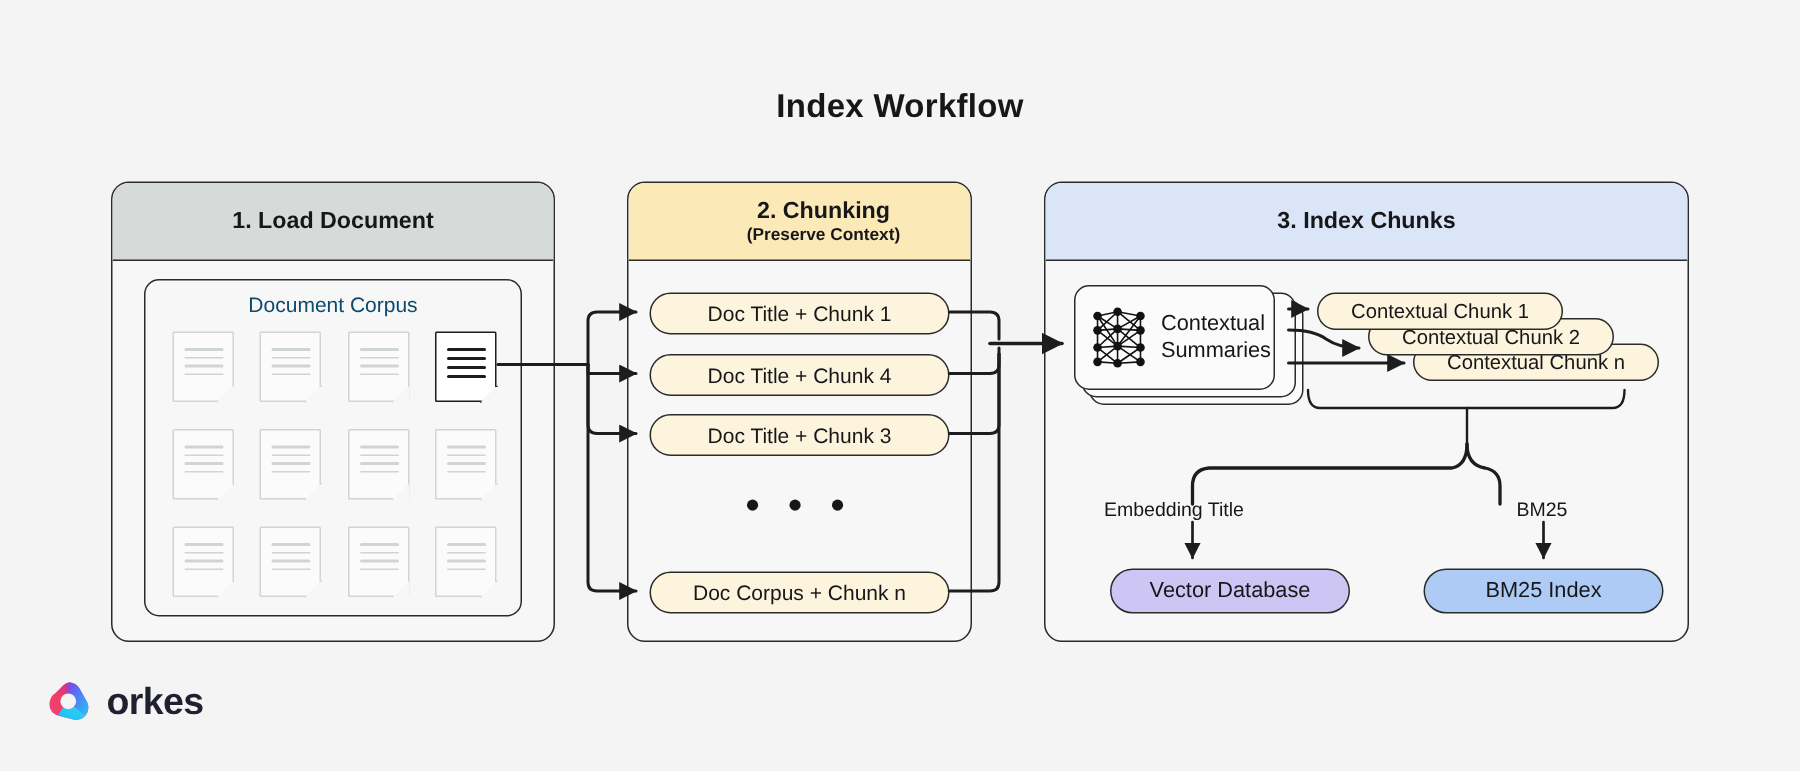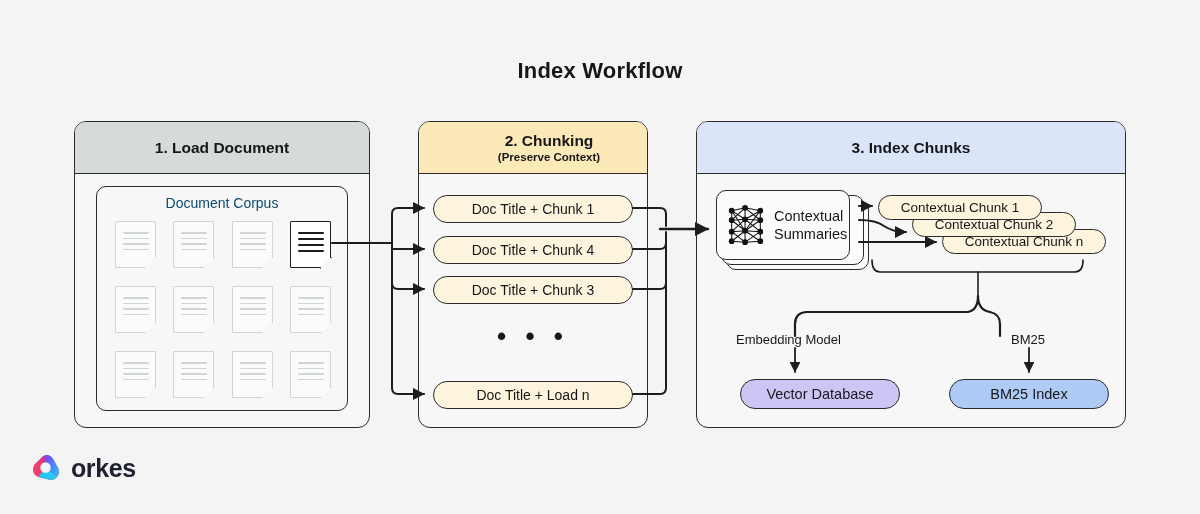--- a/index.html
+++ b/index.html
@@ -265,21 +265,21 @@
     <div class="panel-head">
       <div class="h1">2. Chunking</div>
       <div class="h2">(Preserve Context)</div>
     </div>
   </div>
 
   <div class="chunk-pill" id="chunk-1">Doc Title + Chunk 1</div>
   <div class="chunk-pill" id="chunk-2">Doc Title + Chunk 4</div>
   <div class="chunk-pill" id="chunk-3">Doc Title + Chunk 3</div>
   <div class="ellipsis">• • •</div>
-  <div class="chunk-pill" id="chunk-n">Doc Title + Load n</div>
+  <div class="chunk-pill" id="chunk-n">Doc Corpus + Chunk n</div>
 
   <div class="panel" id="panel-index">
     <div class="panel-head">
       <div class="h1">3. Index Chunks</div>
     </div>
   </div>
 
   <div class="stack-l3"></div>
   <div class="stack-l2"></div>
   <div class="summaries">
@@ -309,21 +309,21 @@
     <div class="label">
       <div>Contextual</div>
       <div>Summaries</div>
     </div>
   </div>
 
   <div class="ctx-pill" id="ctx-n">Contextual Chunk n</div>
   <div class="ctx-pill" id="ctx-2">Contextual Chunk 2</div>
   <div class="ctx-pill" id="ctx-1">Contextual Chunk 1</div>
 
-  <div class="edge-label" id="lbl-embedding">Embedding Model</div>
+  <div class="edge-label" id="lbl-embedding">Embedding Title</div>
   <div class="edge-label" id="lbl-bm25">BM25</div>
 
   <div class="out-pill" id="vector-db">Vector Database</div>
   <div class="out-pill" id="bm25-index">BM25 Index</div>
 
   <svg class="wires">
     <defs>
       <marker id="arrow" markerWidth="7" markerHeight="7" refX="5.6" refY="3" orient="auto">
         <path d="M0,0 L6,3 L0,6 z" fill="#1d1d1f"></path>
       </marker>

